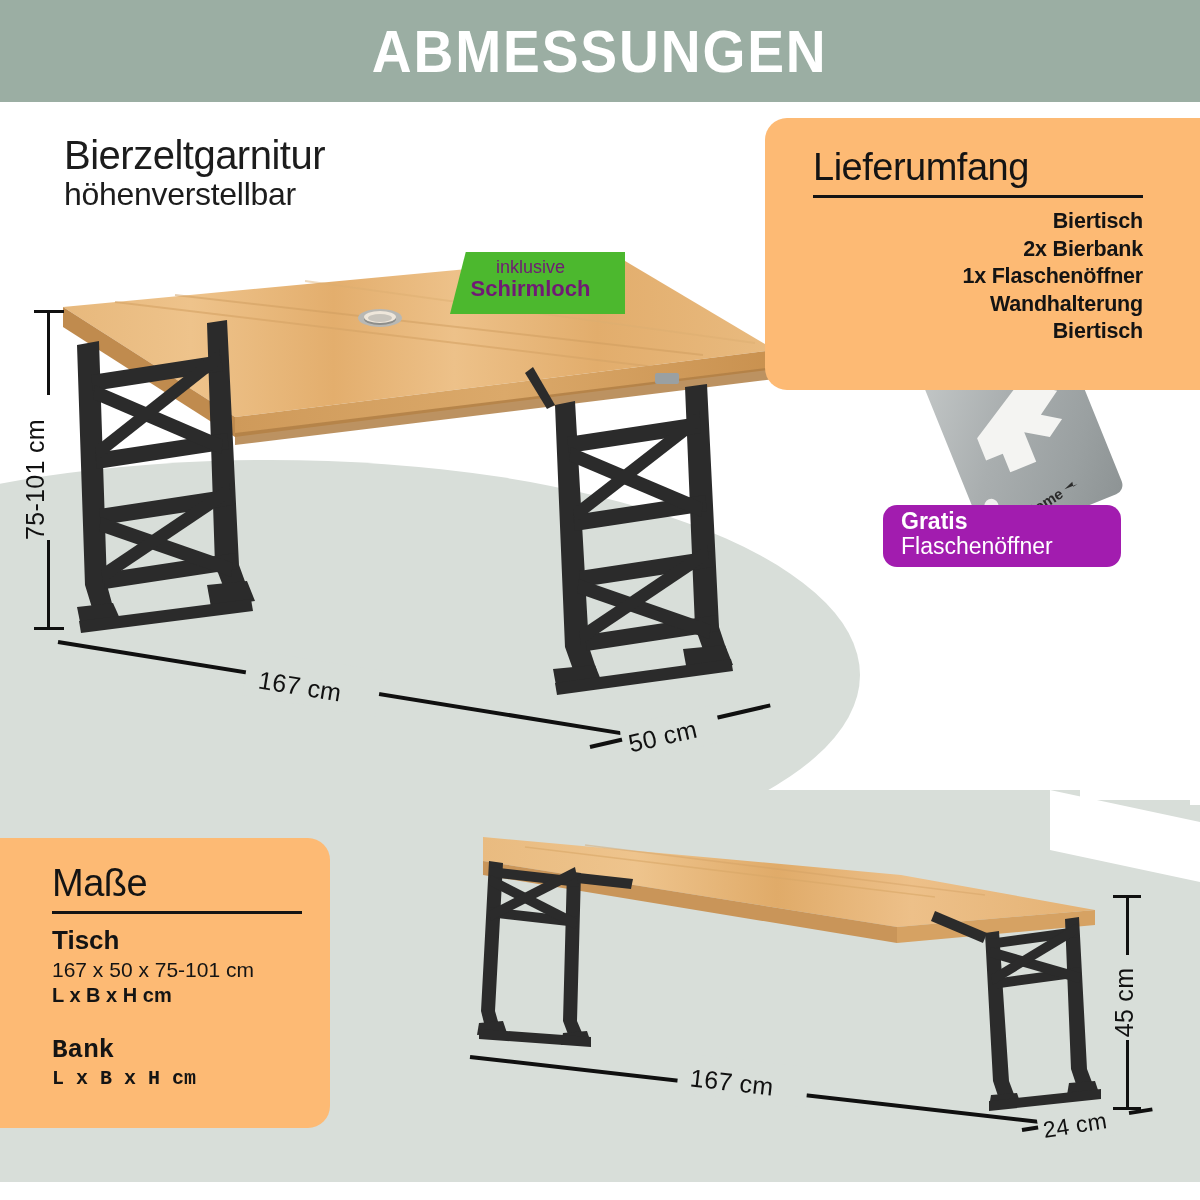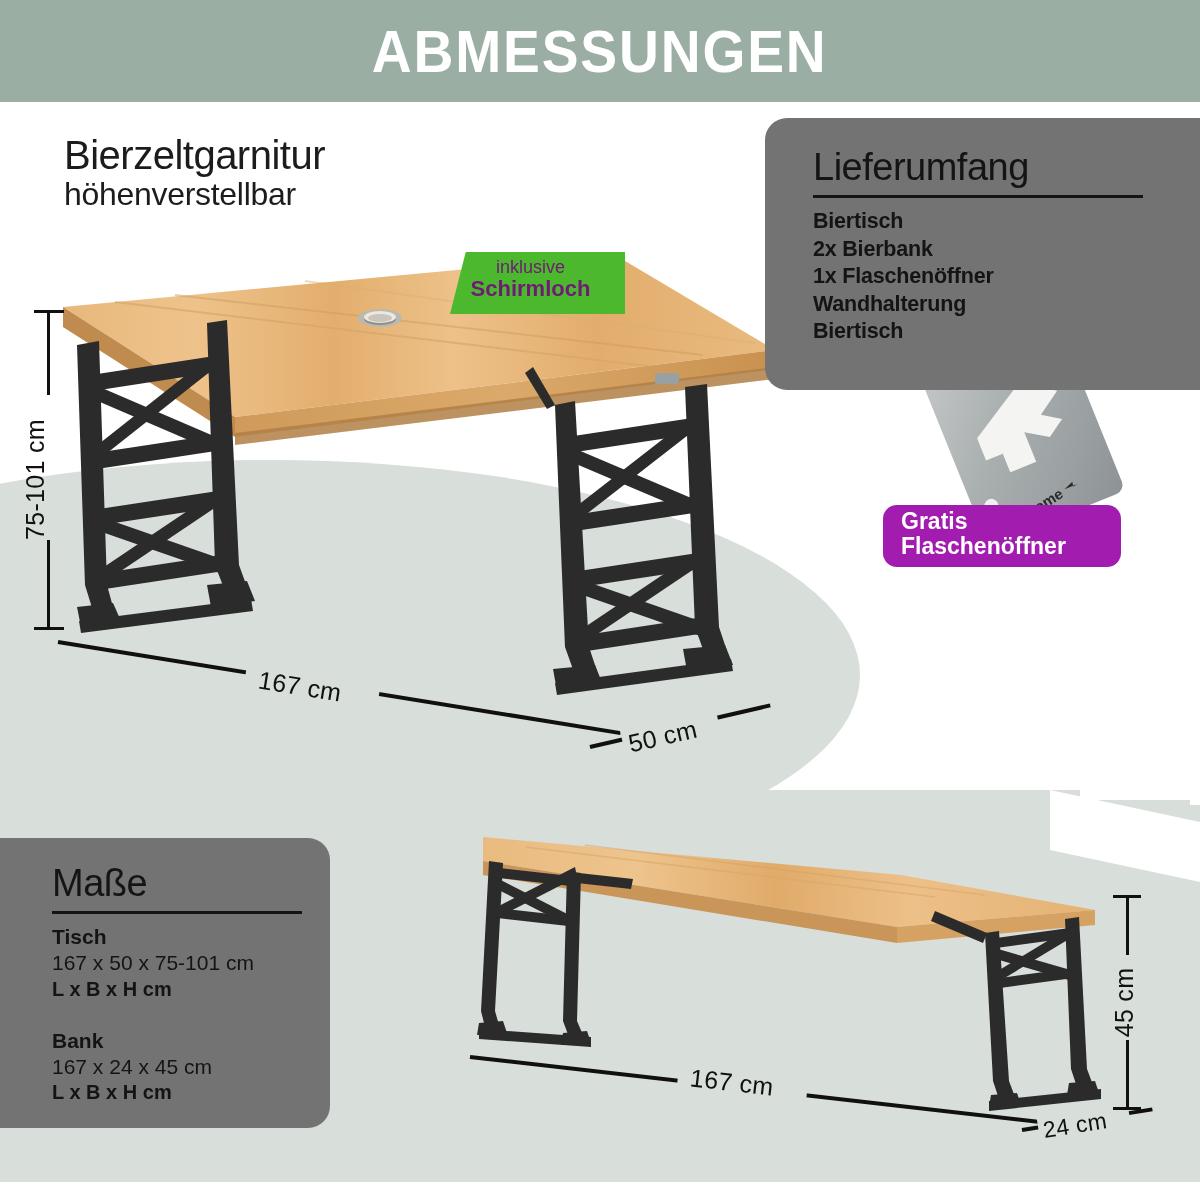--- a/index.html
+++ b/index.html
@@ -115,21 +115,21 @@
   .product-title .line2 {
     font-size: 32px;
     font-weight: 400;
     display: block;
     letter-spacing: -0.3px;
   }
 
   
   .card {
     position: absolute;
-    background: #737373;
+    background: #fdba74;
     border-radius: 22px;
   }
   .card-lieferumfang {
     left: 765px;
     top: 118px;
     width: 435px;
     height: 272px;
     border-top-right-radius: 0;
     border-bottom-right-radius: 0;
   }
@@ -156,37 +156,38 @@
     list-style: none;
     margin: 0;
     padding: 0;
   }
   .card-list li {
     font-size: 21.5px;
     font-weight: bold;
     color: #141414;
     line-height: 1.28;
     letter-spacing: -0.2px;
+    text-align: right;
   }
   .lief-inner {
     position: absolute;
     left: 48px;
     top: 28px;
     width: 330px;
   }
   .masse-inner {
     position: absolute;
     left: 92px;
     top: 24px;
     width: 250px;
   }
   .masse-group { margin-top: 6px; }
-  .masse-group.second { margin-top: 26px; }
+  .masse-group.second { margin-top: 26px; font-family: Liberation Mono, monospace; }
   .m-label {
-    font-size: 21px;
+    font-size: 26px;
     font-weight: bold;
     color: #141414;
     line-height: 1.25;
   }
   .m-value {
     font-size: 21px;
     font-weight: 400;
     color: #141414;
     line-height: 1.25;
     white-space: nowrap;
@@ -223,21 +224,21 @@
     width: 238px;
     height: 62px;
     background: #a21caf;
     border-radius: 14px;
     color: #ffffff;
     padding: 4px 0 0 18px;
     box-sizing: border-box;
     line-height: 1.08;
   }
   .badge-sage .b1 { display:block; font-size: 23px; font-weight: bold; }
-  .badge-sage .b2 { display:block; font-size: 23px; font-weight: bold; }
+  .badge-sage .b2 { display:block; font-size: 23px; font-weight: normal; }
 
   
   .dimline { position: absolute; background: #101010; }
   .dim-label {
     position: absolute;
     font-size: 25px;
     font-weight: 500;
     color: #111111;
     white-space: nowrap;
     letter-spacing: 0.3px;
@@ -544,21 +545,20 @@
     <div class="masse-inner">
       <div class="card-h">Maße</div>
       <div class="card-rule"></div>
       <div class="masse-group">
         <div class="m-label">Tisch</div>
         <div class="m-value">167 x 50 x 75-101 cm</div>
         <div class="m-legend">L x B x H cm</div>
       </div>
       <div class="masse-group second">
         <div class="m-label">Bank</div>
-        <div class="m-value">167 x 24 x 45 cm</div>
         <div class="m-legend">L x B x H cm</div>
       </div>
     </div>
   </div>
 
   <div class="dimline v-line-a"></div>
   <div class="dimline v-line-b"></div>
   <div class="dimline v-tick-top"></div>
   <div class="dimline v-tick-bot"></div>
   <div class="dim-label label-75">75-101 cm</div>

